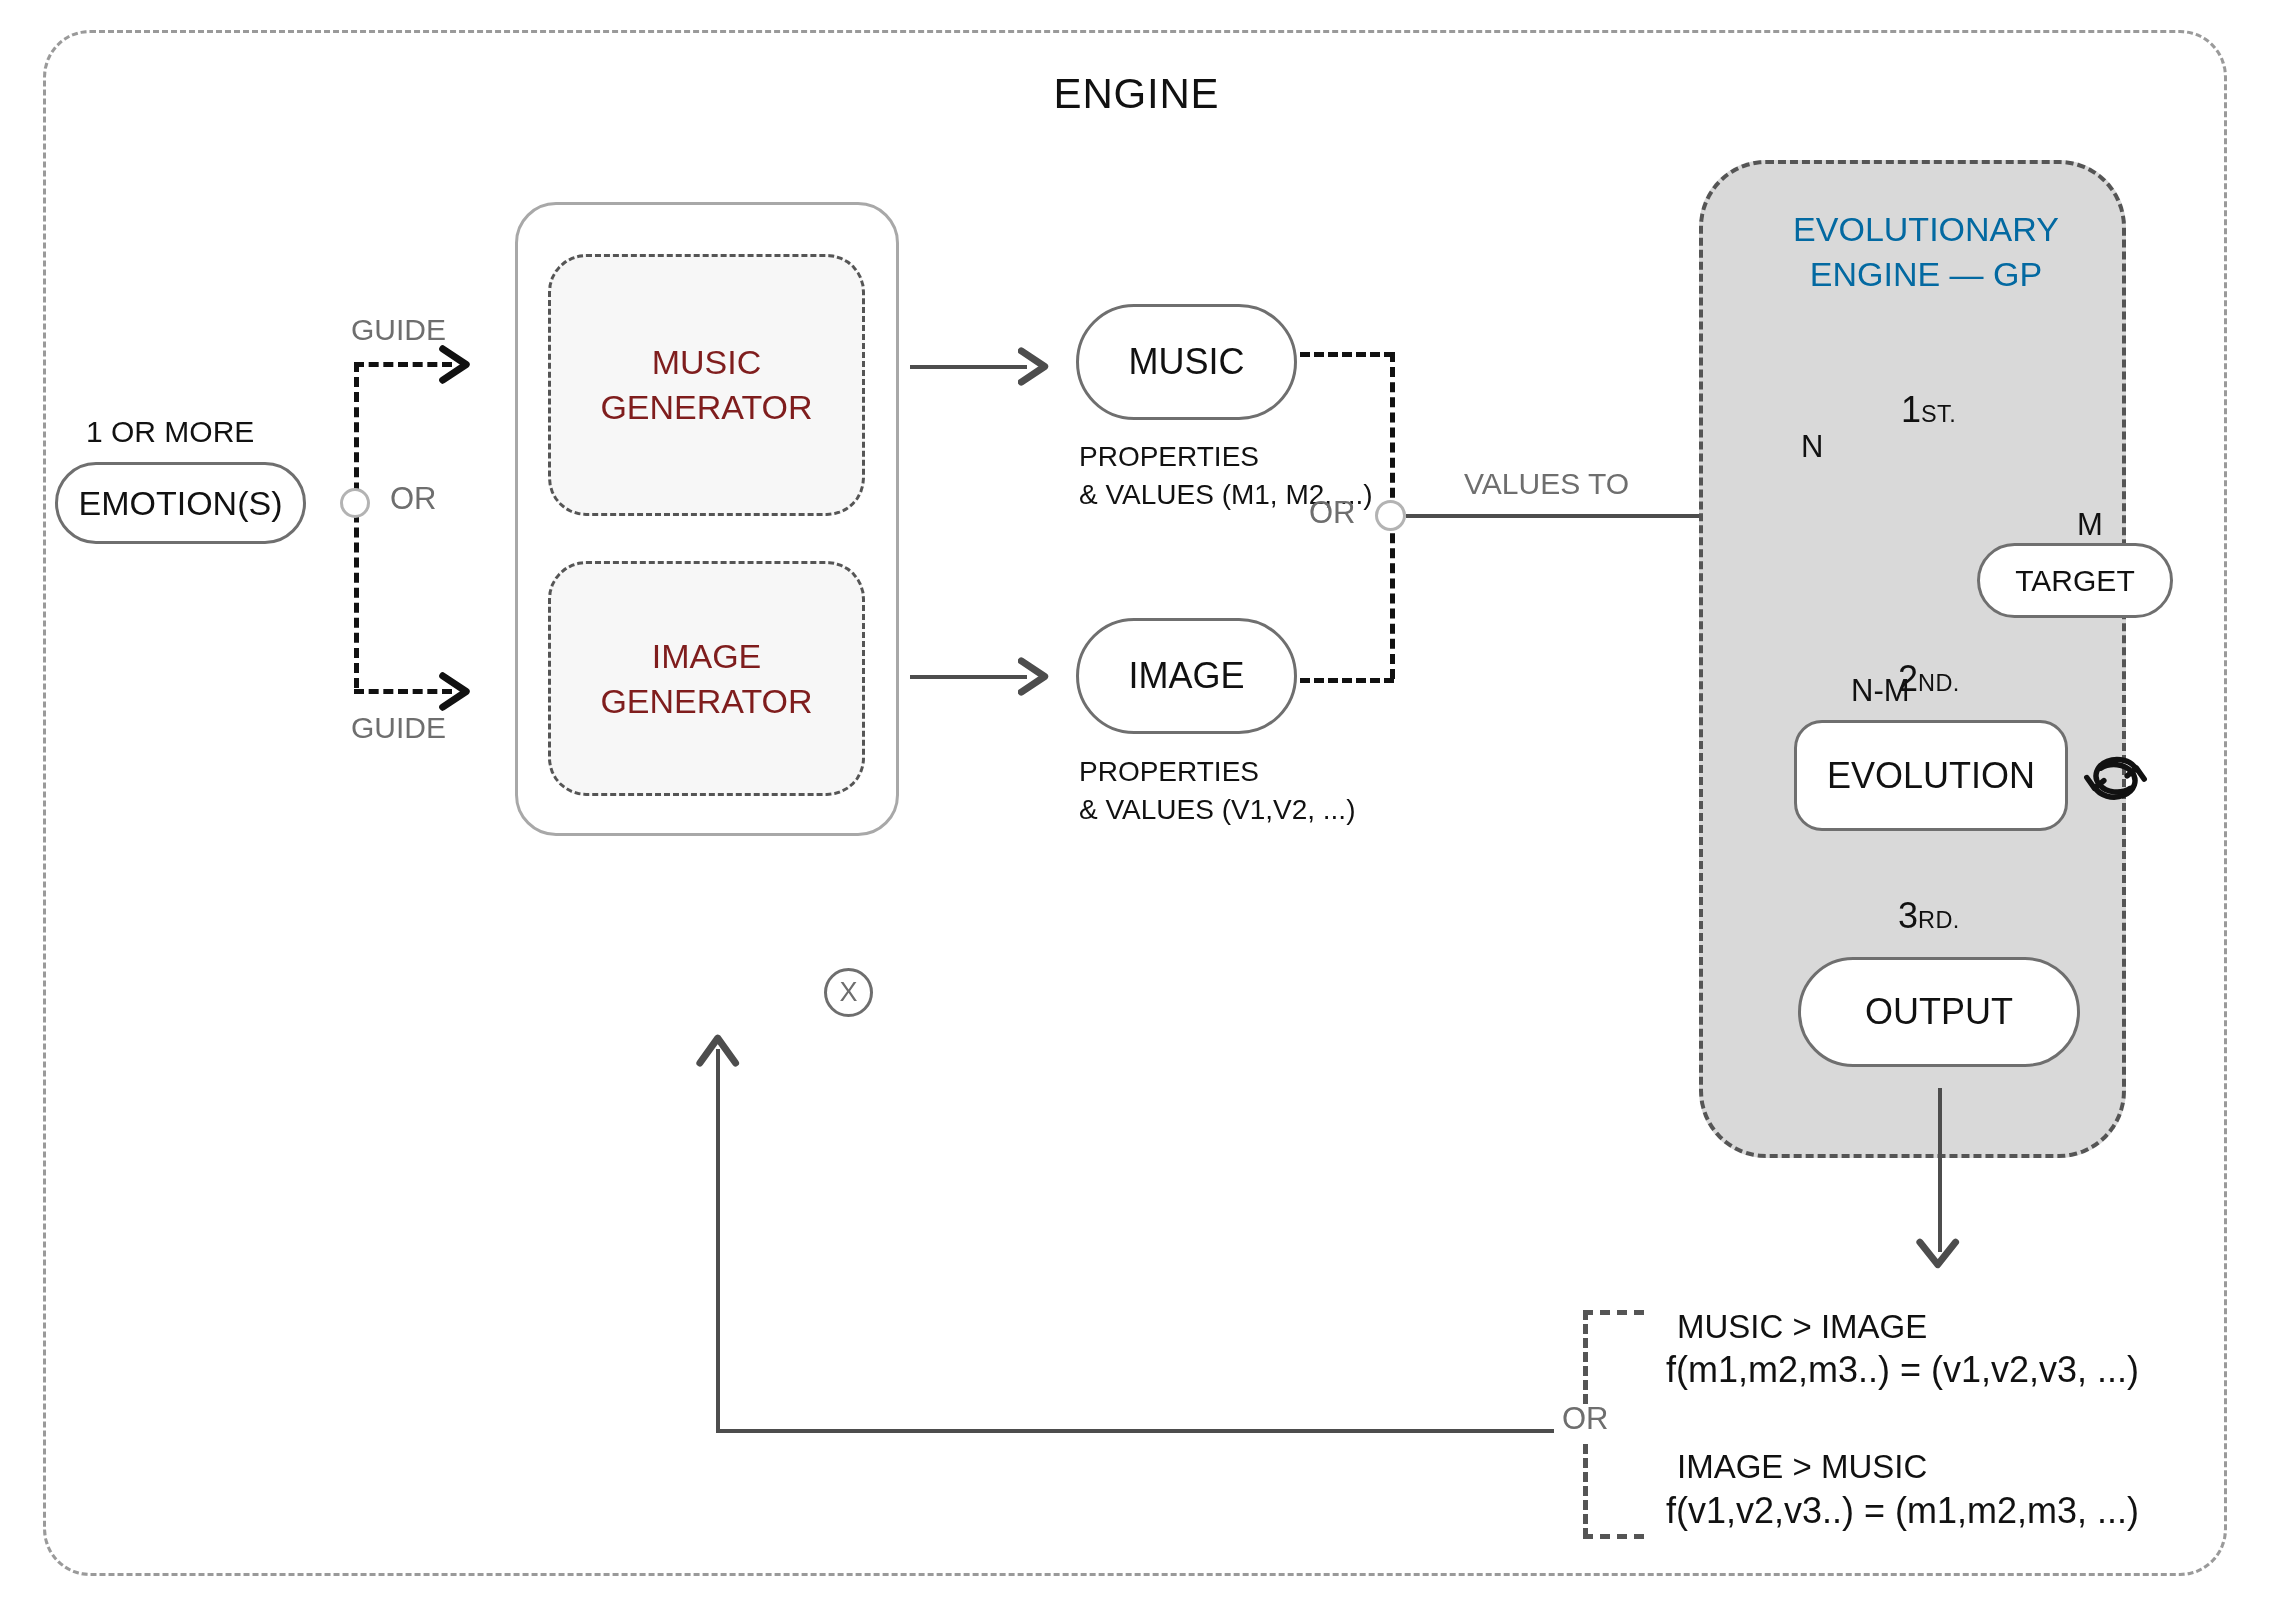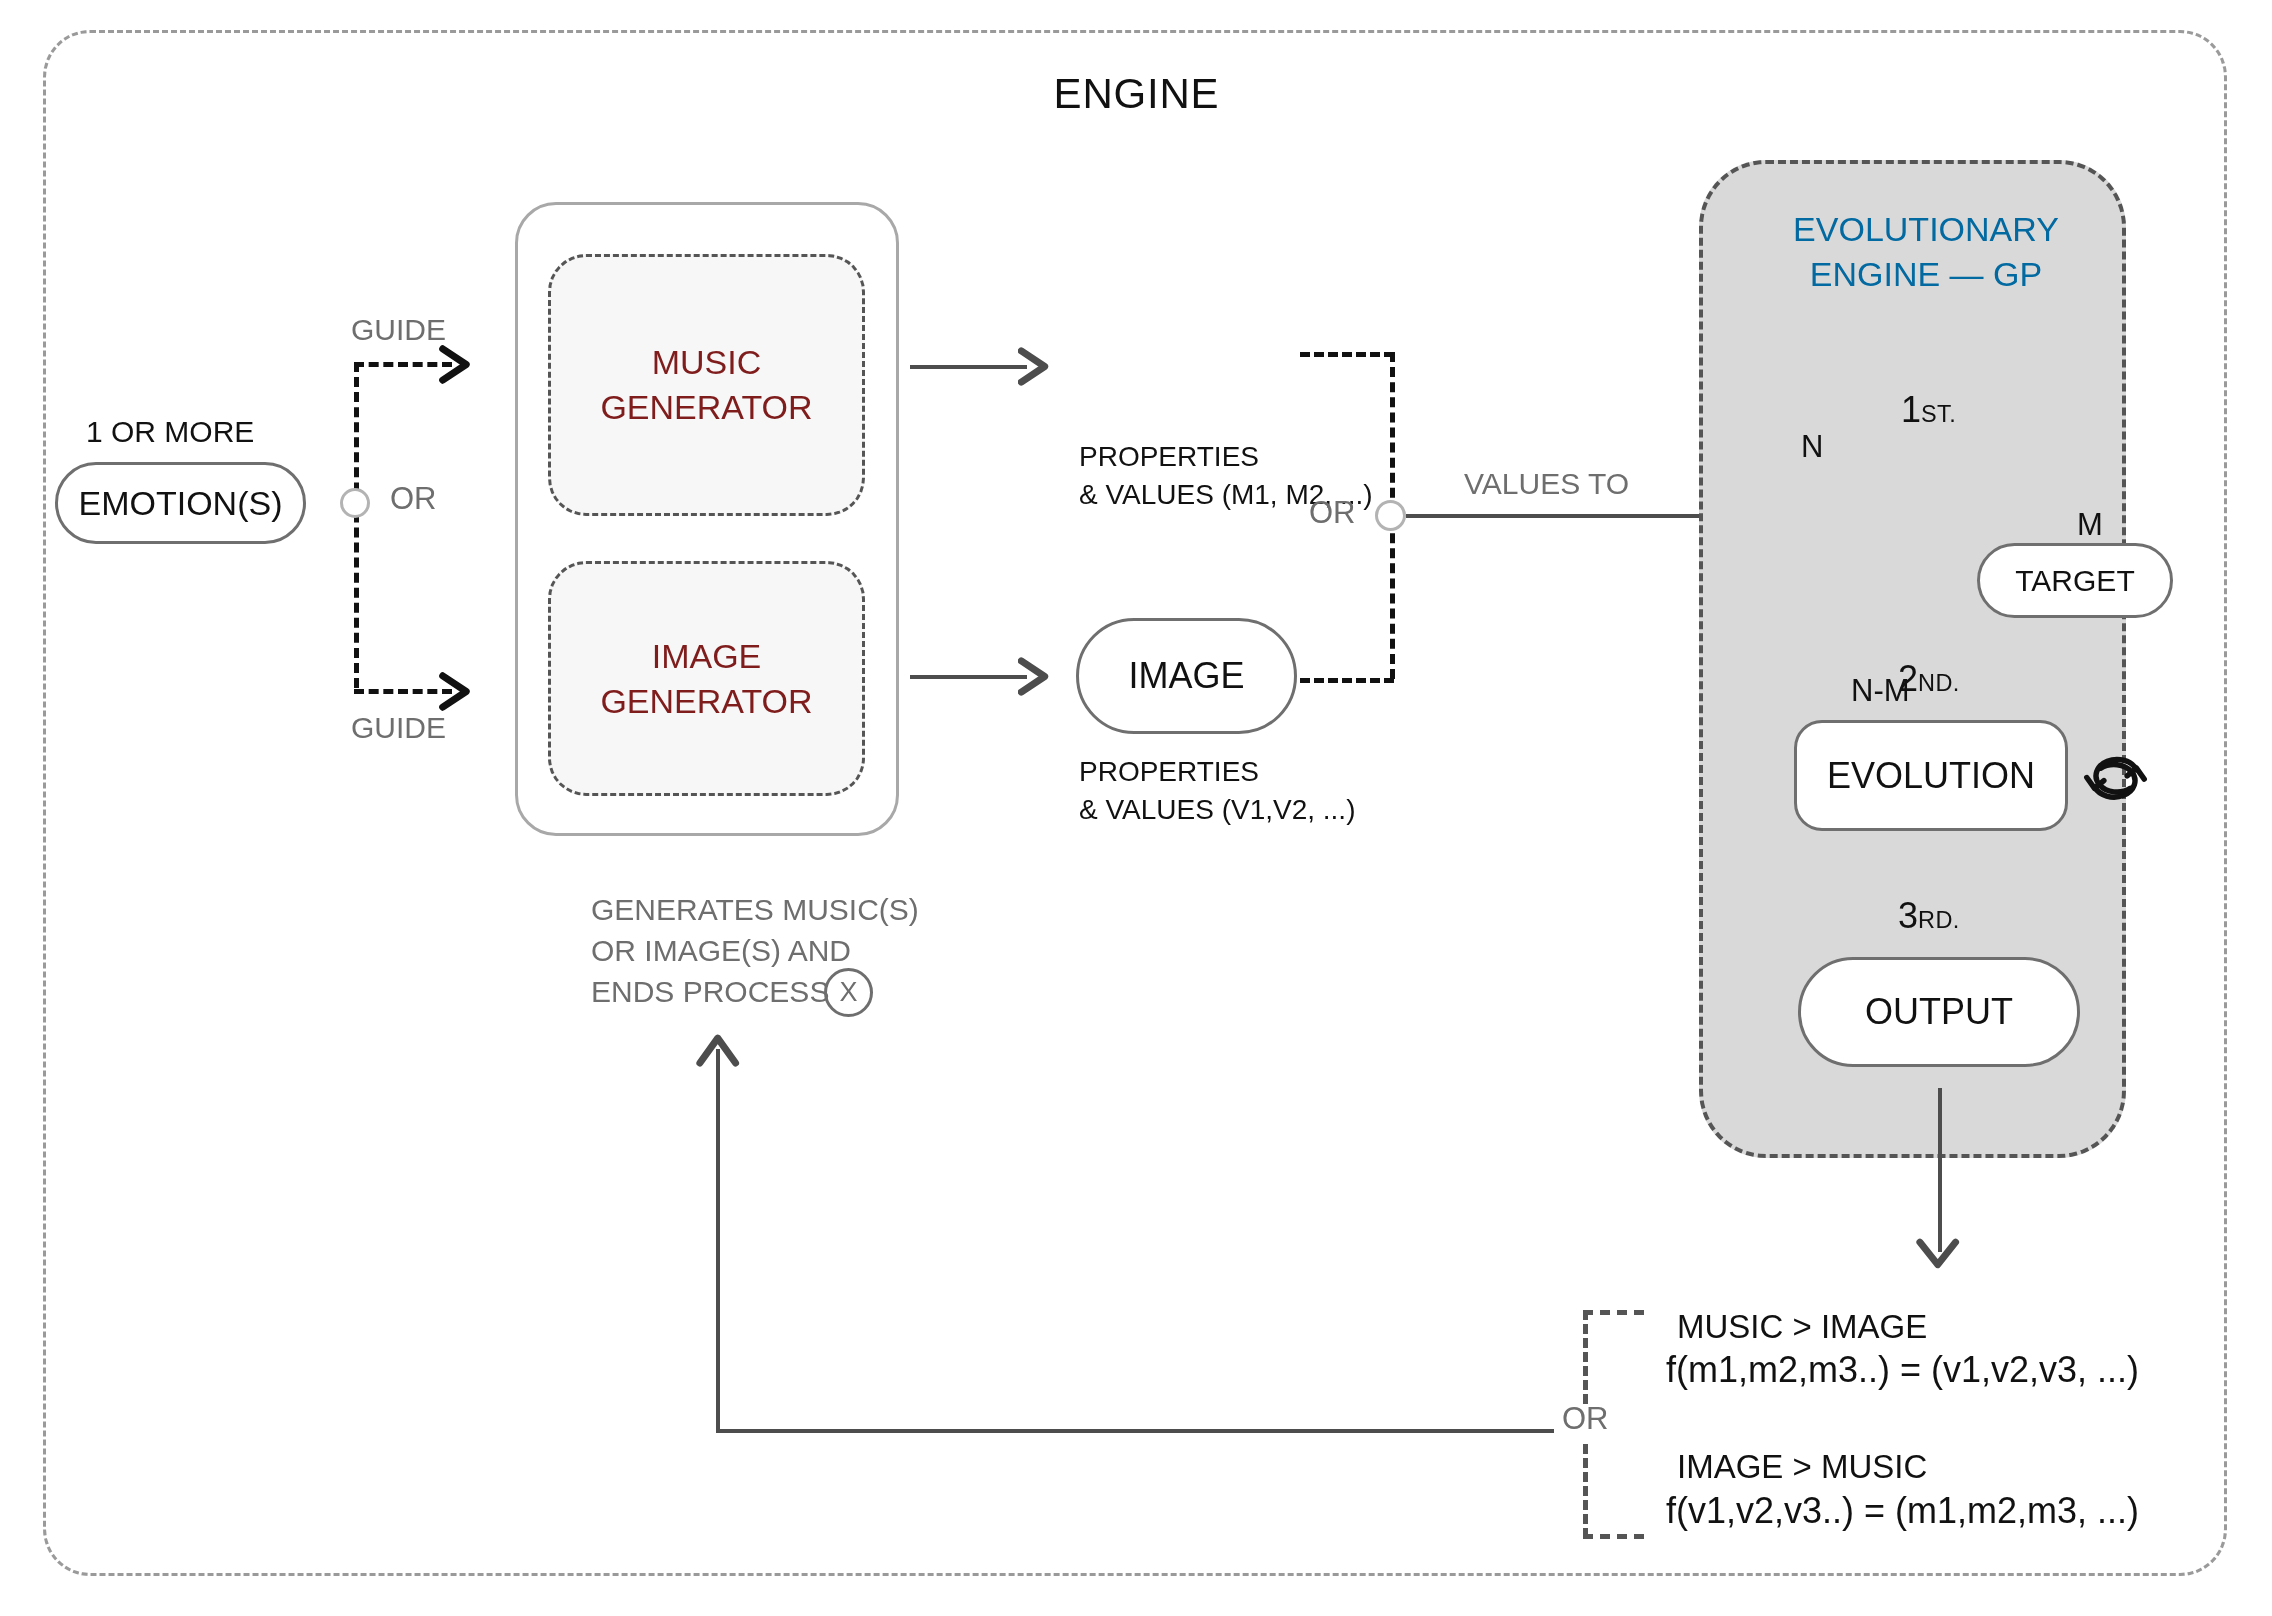--- a/index.html
+++ b/index.html
@@ -205,37 +205,35 @@
     <span>MUSIC
 GENERATOR</span>
   </div>
 
   <div class="dashbox" style="left:548px; top:561px; width:317px; height:235px; border-radius:38px;
               font-size:34px; line-height:45px;">
     <span>IMAGE
 GENERATOR</span>
   </div>
 
-  <div class="lbl-gray" style="left:591px; top:889px; font-size:30px; line-height:41px;">GENERATES MUSIC(S)
-OR IMAGE(S) AND
-ENDS PROCESS</div>
   <div class="x-circle" style="left:824px; top:968px;">
     <span>X</span>
   </div>
 
   <div class="hline" style="left:910px; top:365px; width:117px;"></div>
   <svg class="arrow-svg" style="left:1018px; top:347px;" width="44" height="39" viewBox="0 0 56 50">
     <polyline points="4,5 34,25 4,45" fill="none" stroke="#4d4d4d" stroke-width="9" stroke-linecap="round" stroke-linejoin="round"></polyline>
   </svg>
 
   <div class="hline" style="left:910px; top:675px; width:117px;"></div>
   <svg class="arrow-svg" style="left:1018px; top:657px;" width="44" height="39" viewBox="0 0 56 50">
     <polyline points="4,5 34,25 4,45" fill="none" stroke="#4d4d4d" stroke-width="9" stroke-linecap="round" stroke-linejoin="round"></polyline>
   </svg>
 
+  <div class="pill" style="left:1076px; top:304px; width:221px; height:116px; border-radius:61px; font-size:36px;">MUSIC</div>
   <div class="lbl" style="left:1079px; top:438px; font-size:28px; line-height:38px;">PROPERTIES
 &amp; VALUES (M1, M2, ...)</div>
 
   <div class="pill" style="left:1076px; top:618px; width:221px; height:116px; border-radius:61px; font-size:36px;">IMAGE</div>
   <div class="lbl" style="left:1079px; top:753px; font-size:28px; line-height:38px;">PROPERTIES
 &amp; VALUES (V1,V2, ...)</div>
 
   <div class="hdot" style="left:1300px; top:352px; width:94px;"></div>
   <div class="hdot" style="left:1300px; top:678px; width:94px;"></div>
   <div class="vdot" style="left:1390px; top:352px; height:327px;"></div>

